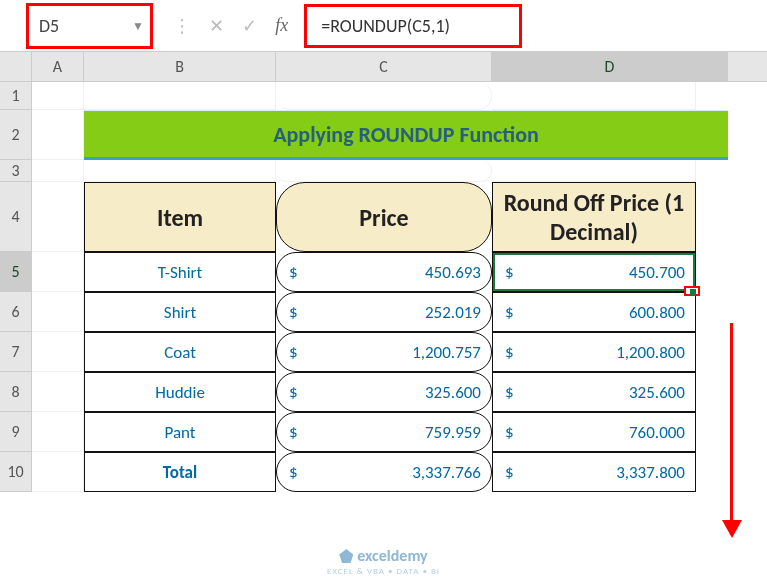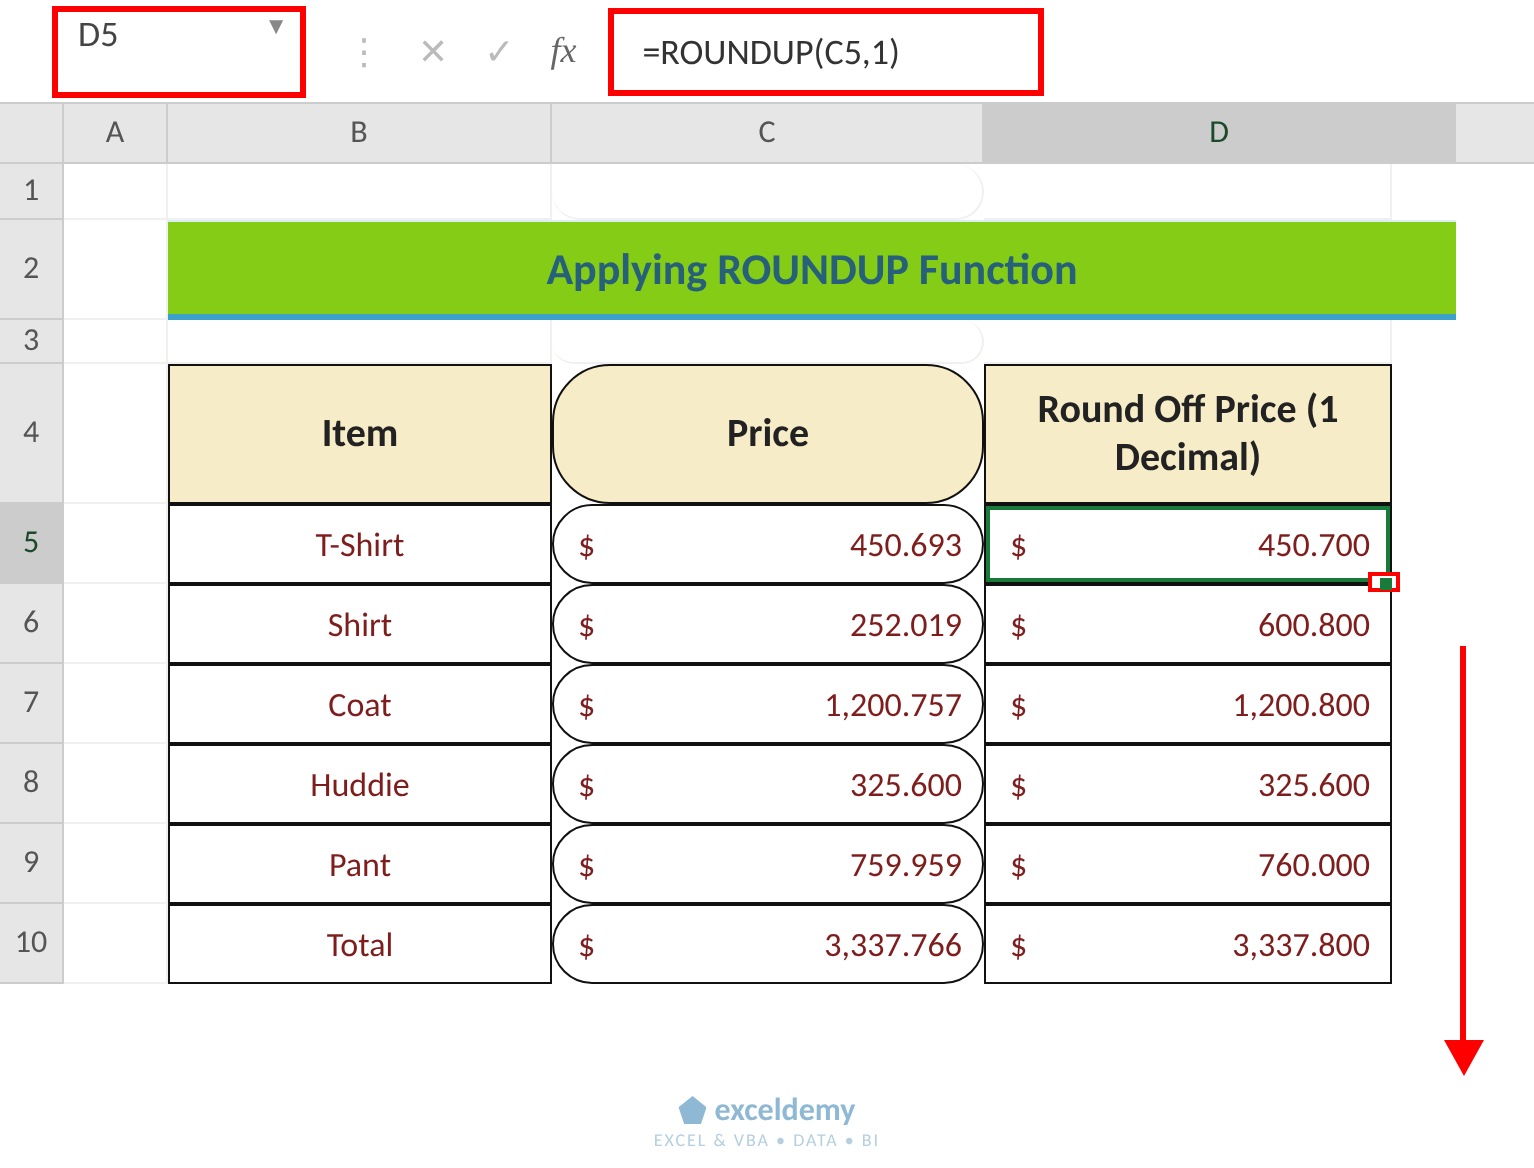--- a/index.html
+++ b/index.html
@@ -18,21 +18,21 @@
     height: 52px;
     border-bottom: 1px solid #ccc;
     background: #fff;
   }
   .namebox {
     width: 127px;
     height: 46px;
     border: 3px solid #ff0000;
     margin: 2px 0 2px 26px;
     display: flex;
-    align-items: flex-start;
+    align-items: center;
     justify-content: space-between;
     padding: 0 6px 0 10px;
     font-size: 18px;
     color: #444;
   }
   .namebox .dd { color: #888; font-size: 12px; }
   .fb-icons {
     display: flex;
     align-items: center;
     gap: 18px;
@@ -118,42 +118,42 @@
     display: flex;
     align-items: center;
     justify-content: center;
     color: #26607a;
     font-weight: bold;
     font-size: 22px;
   }
   .tbl-head {
     background: #f7ecc8;
     font-weight: bold;
-    font-size: 20px;
+    font-size: 24px;
     color: #222;
     display: flex;
     align-items: center;
     justify-content: center;
     text-align: center;
     border: 1px solid #111;
     padding: 0 6px;
   }
   .tbl-data {
     border: 1px solid #111;
     font-size: 17px;
-    color: #7f1d1d;
+    color: #0369a1;
     display: flex;
     align-items: center;
     background: #fff;
   }
   .item-cell { justify-content: center; }
   .money-cell { justify-content: space-between; padding: 0 10px 0 12px; }
   .money-cell .cur { }
   .money-cell .val { text-align: left; }
-  .bold { font-weight: normal; justify-content: center; }
+  .bold { font-weight: bold; justify-content: center; }
   .selected-d5 {
     position: relative;
     box-shadow: inset 0 0 0 2px #1a7a3a;
   }
   .fill-handle {
     position: absolute;
     right: -5px;
     bottom: -5px;
     width: 16px;
     height: 10px;

